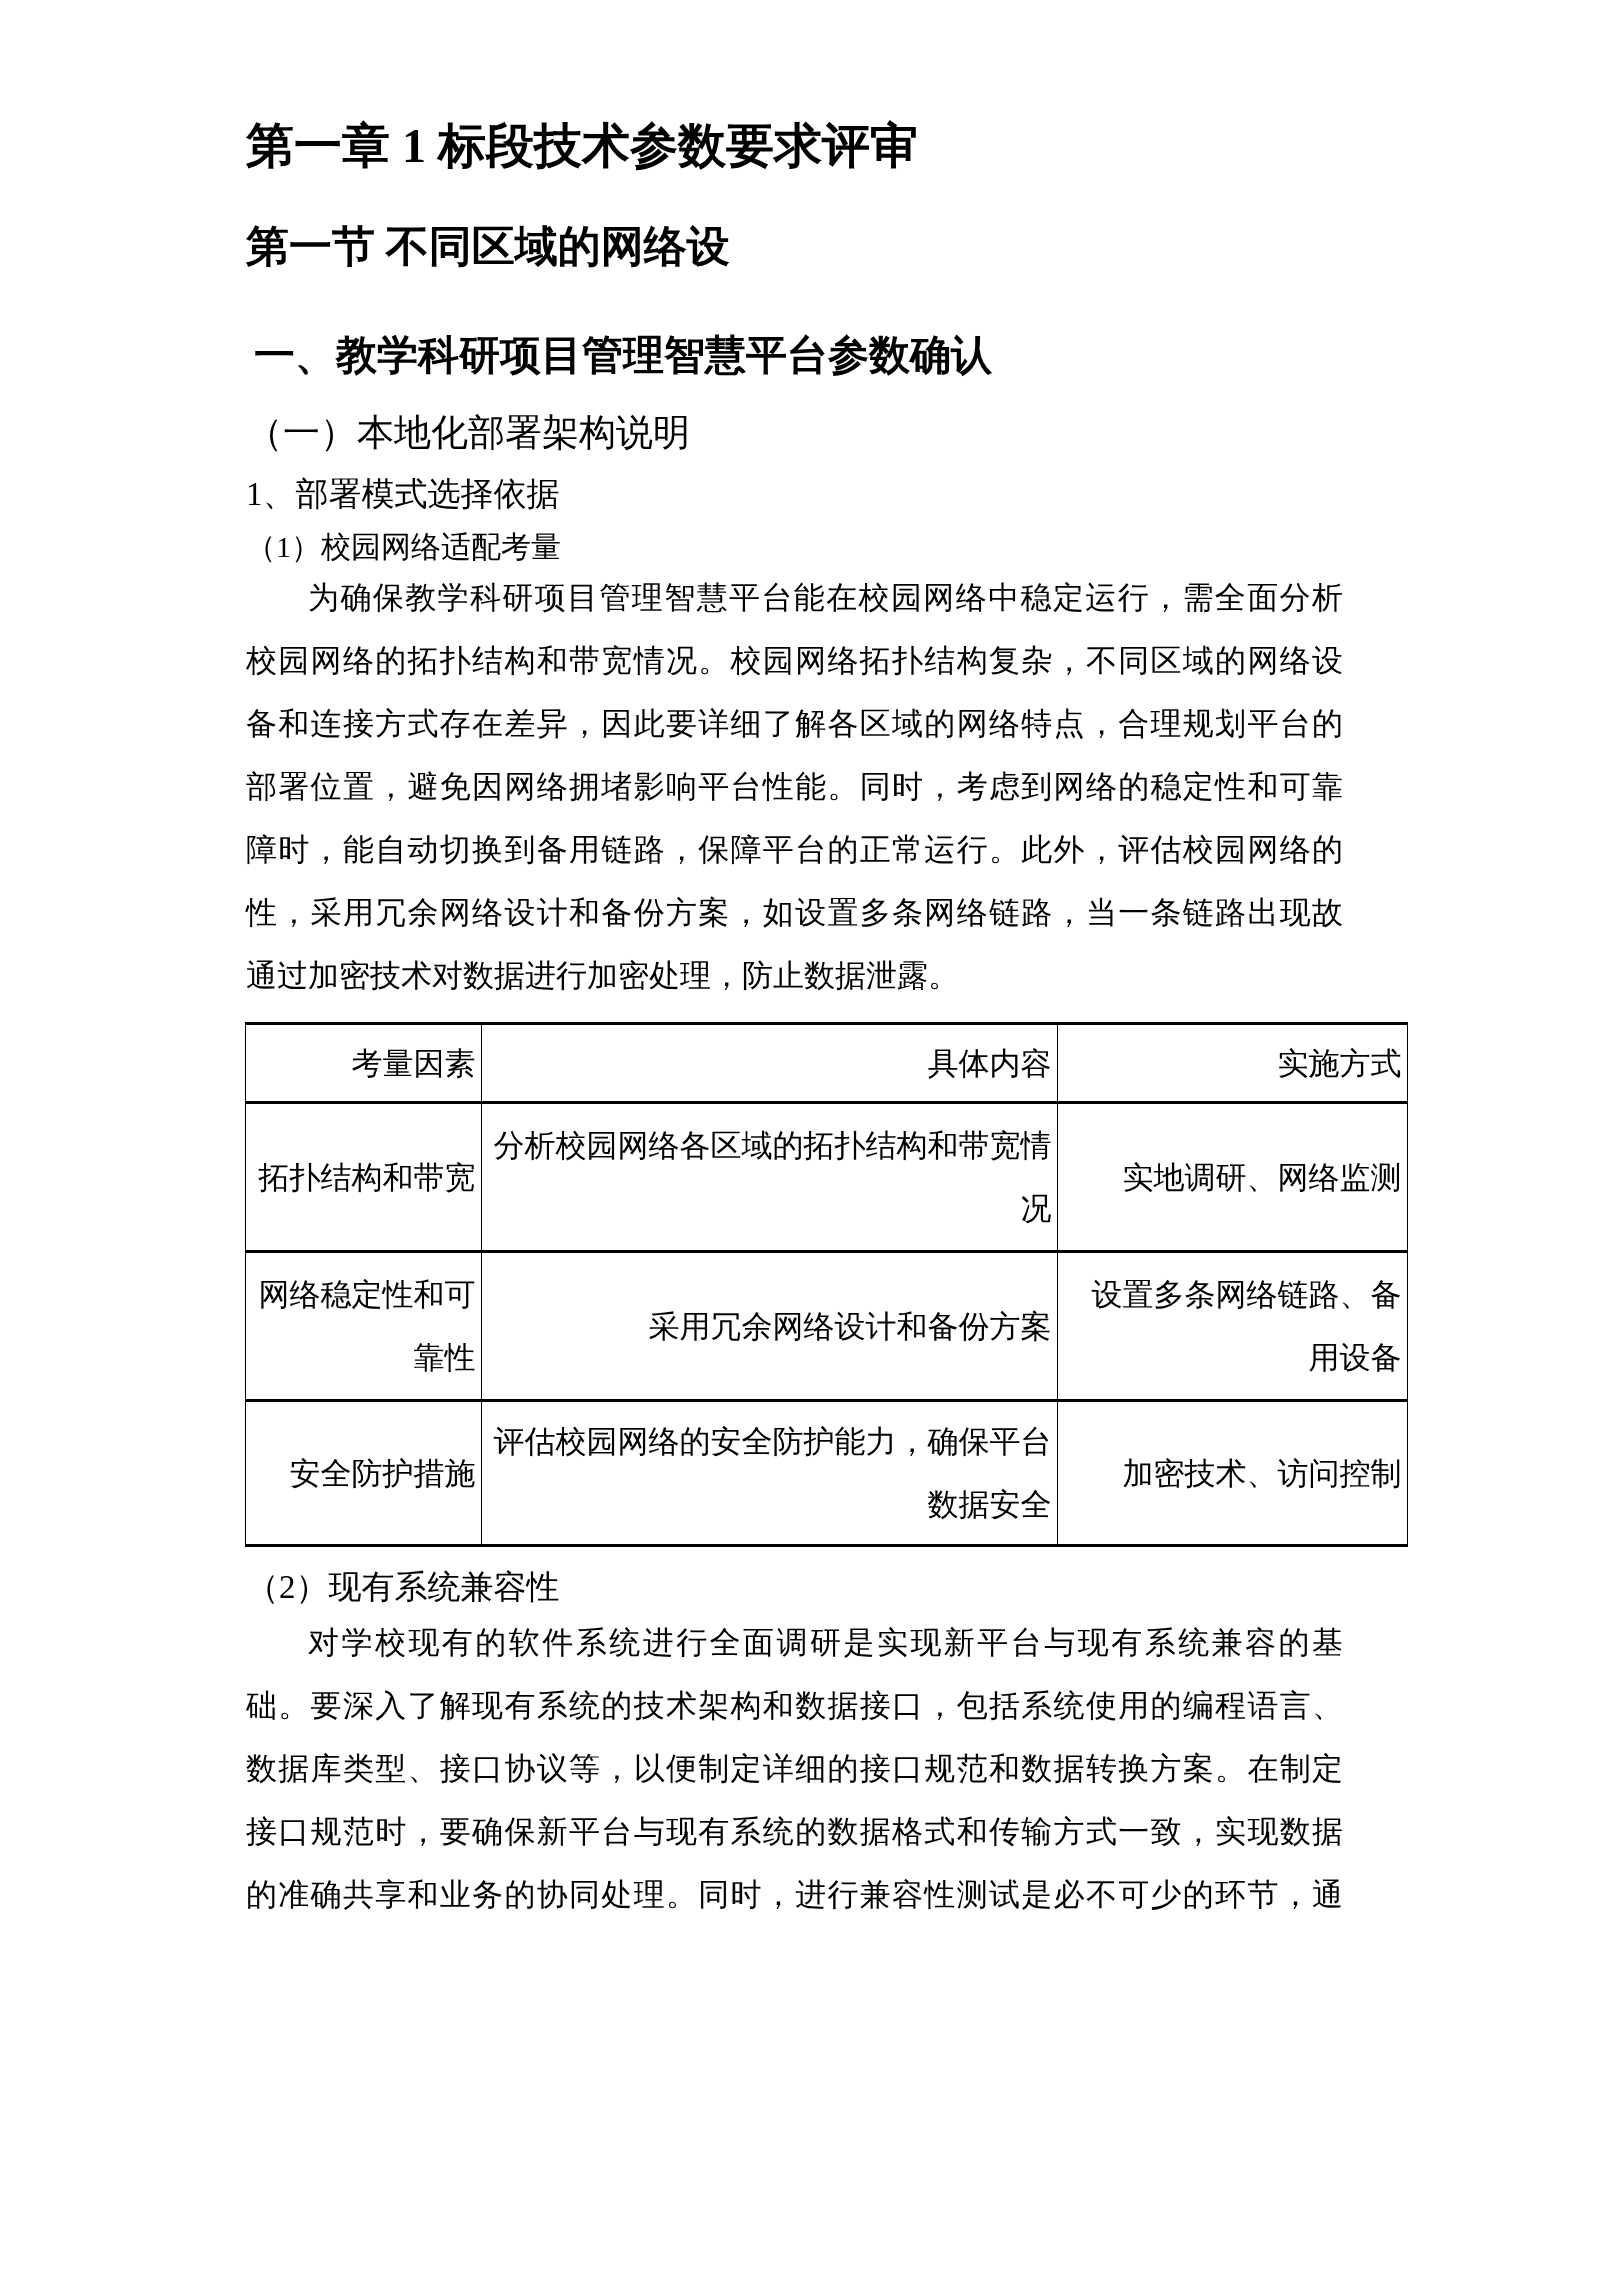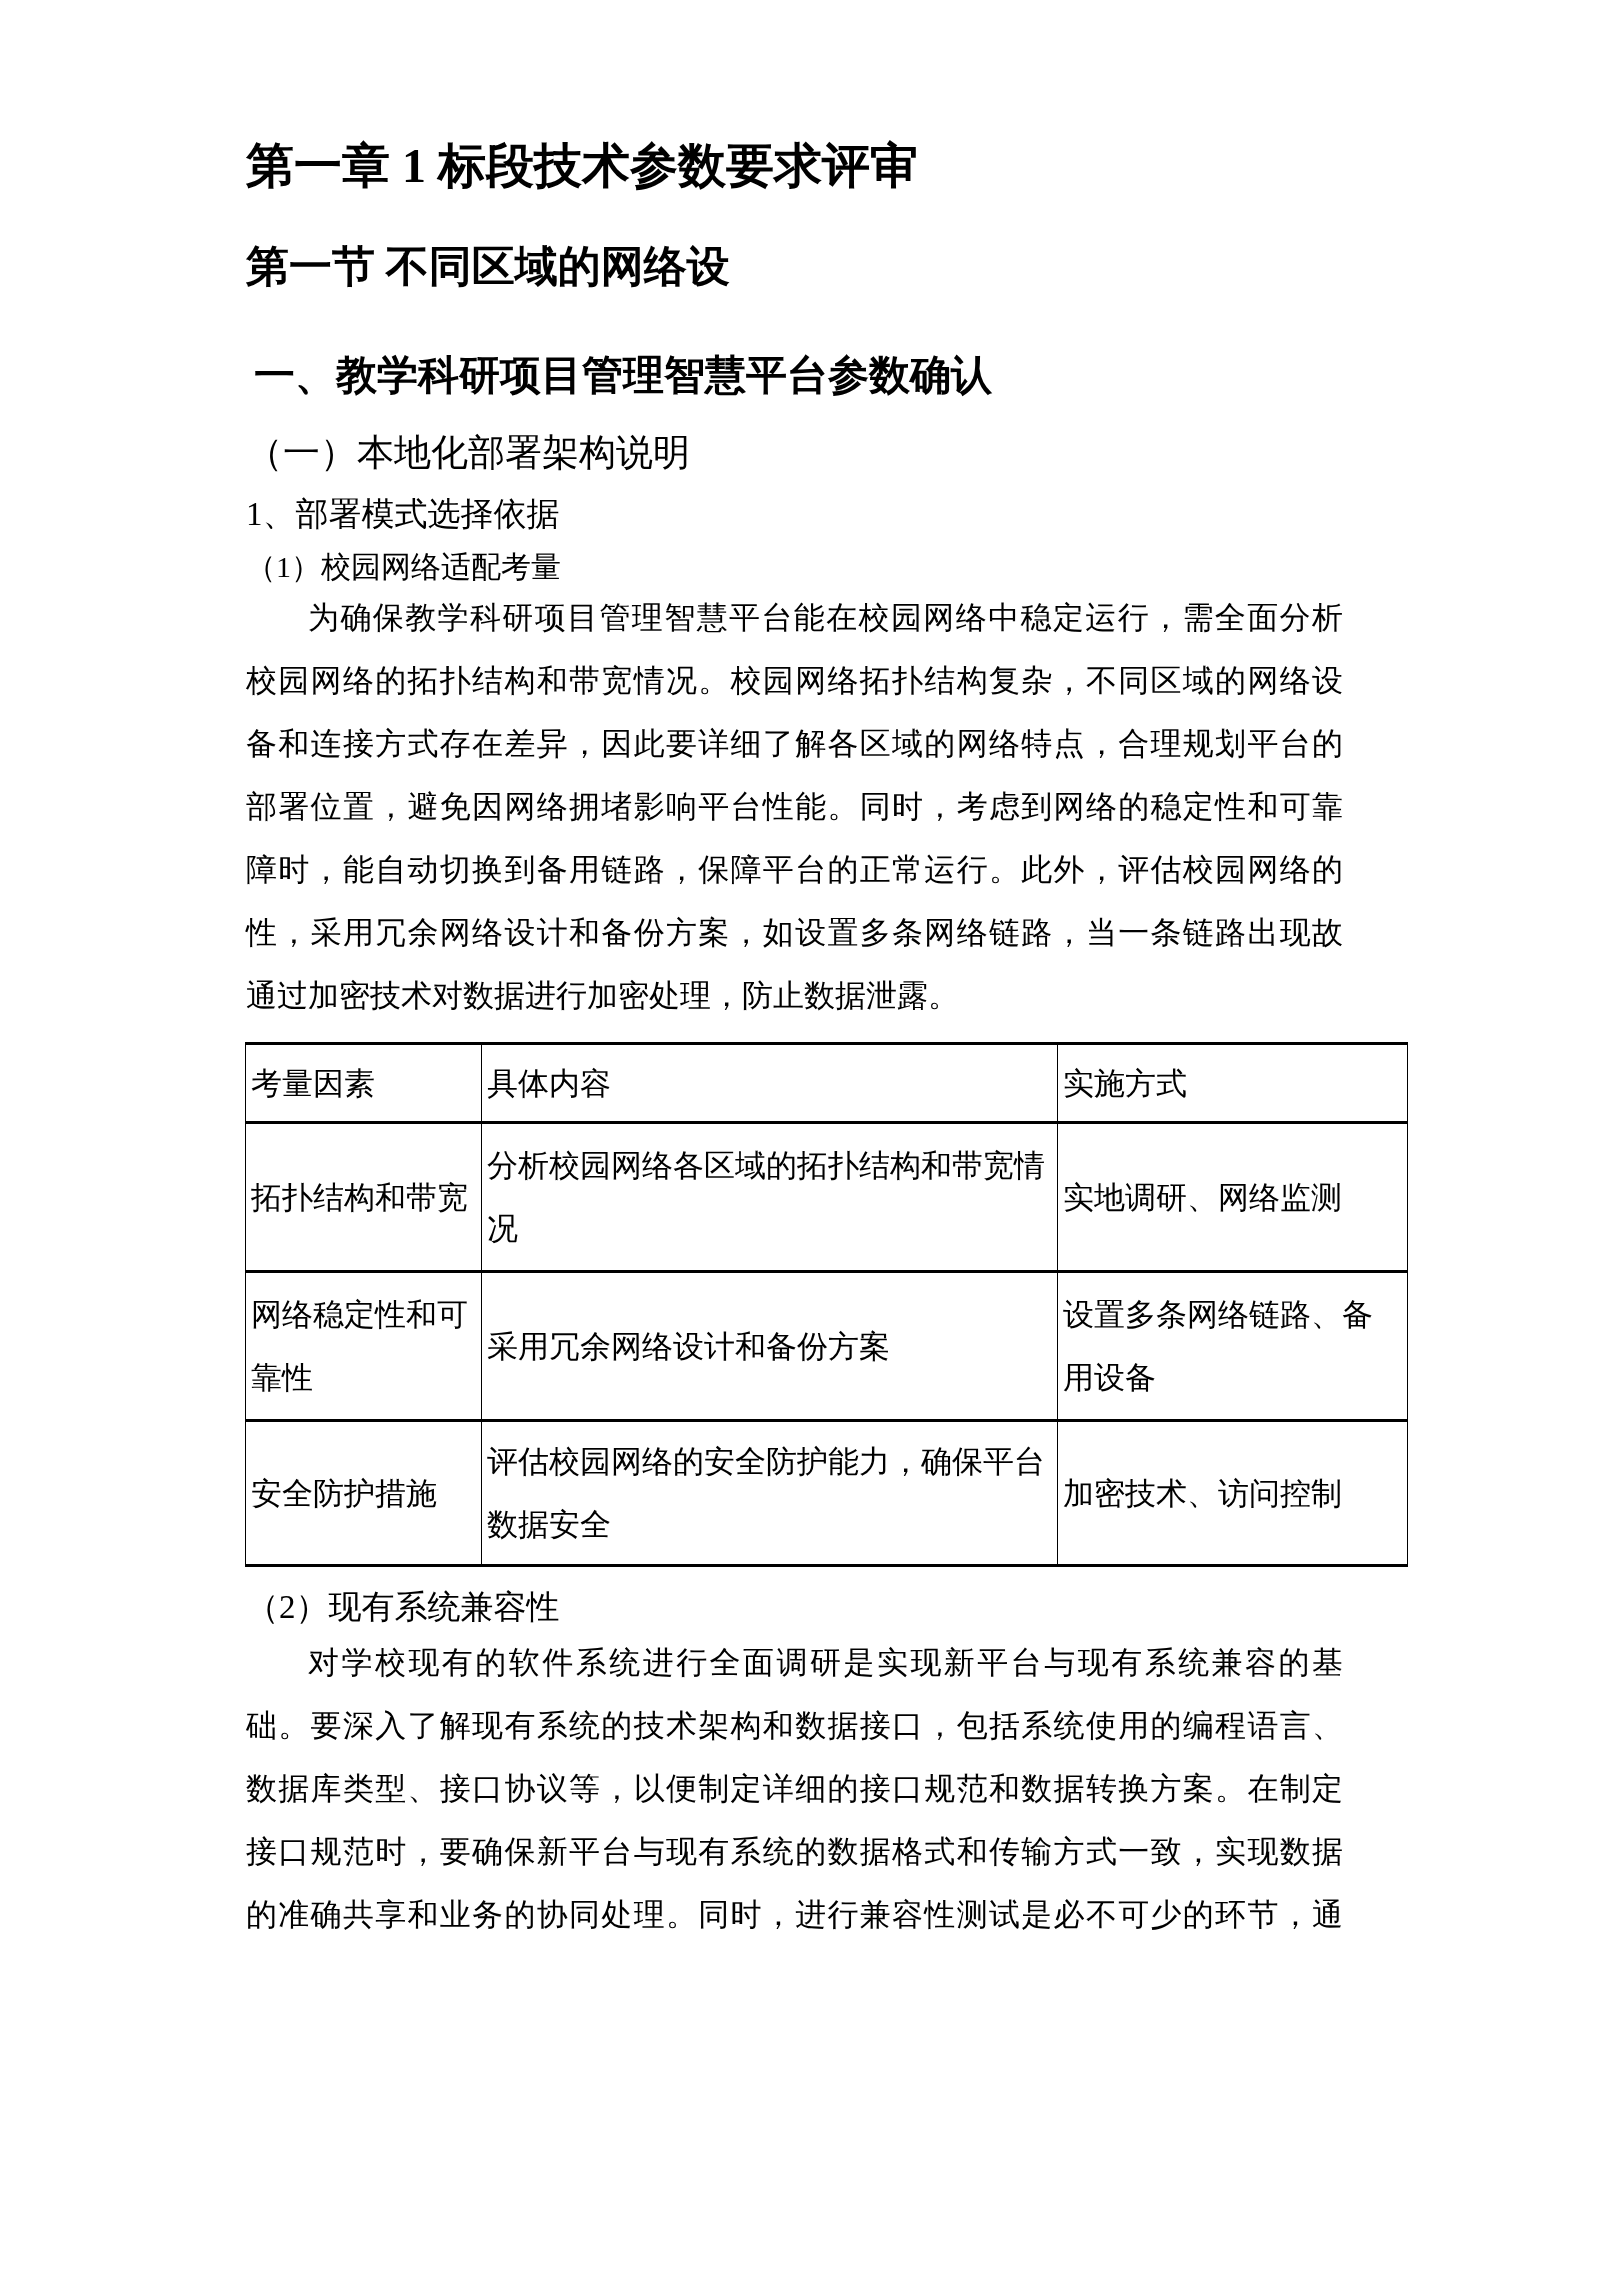--- a/index.html
+++ b/index.html
@@ -1,20 +1,20 @@
 <!DOCTYPE html>
 <html style="font-size:10.5px"><head>
 <meta charset="utf-8">
 <style>
   html,body{margin:0;padding:0;background:#ffffff;}
   .page{
     position:relative;
     width:1586px;height:2295px;
     box-sizing:border-box;
-    padding:96px 243px 0 246px;
+    padding:76px 243px 0 246px;
     background:#ffffff;
     color:#000;
     overflow:hidden;
     font-family:"Liberation Serif","DejaVu Serif",serif;
   }
   .h-chapter{
     margin:39px 0 0 0;
     font-size:48px;line-height:61px;
     font-weight:bold;
     font-family:"Liberation Serif","DejaVu Serif",serif;
@@ -75,21 +75,21 @@
     border-collapse:collapse;
     font-size:31px;
   }
   table.spec col.c1{width:236px;}
   table.spec col.c2{width:576px;}
   table.spec col.c3{width:350px;}
   table.spec th,table.spec td{
     border:1.3px solid #000;
     border-bottom:3.3px solid #000;
     padding:0 5.2px;
-    text-align:left;
+    text-align:right;
     vertical-align:middle;
     font-weight:normal;
     line-height:63px;
     margin-left:36px;
   }
   table.spec{border:1.3px solid #000;border-top:3.3px solid #000;border-bottom:3.3px solid #000;}
   table.spec tr.hdr{height:79px;}
   table.spec tr.r1{height:149px;}
   table.spec tr.r2{height:149px;}
   table.spec tr.r3{height:145px;}

